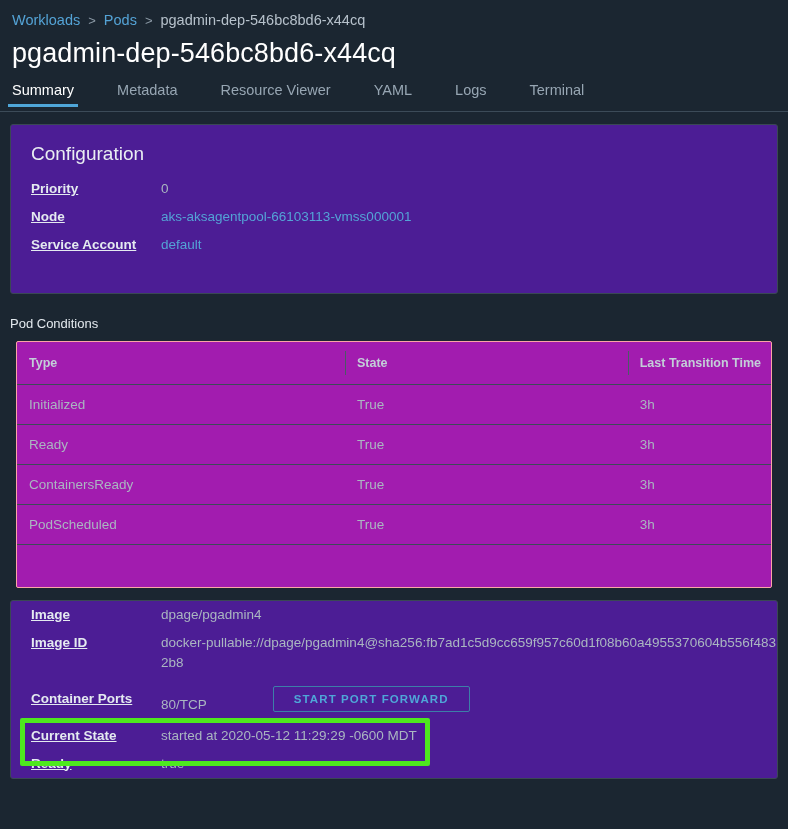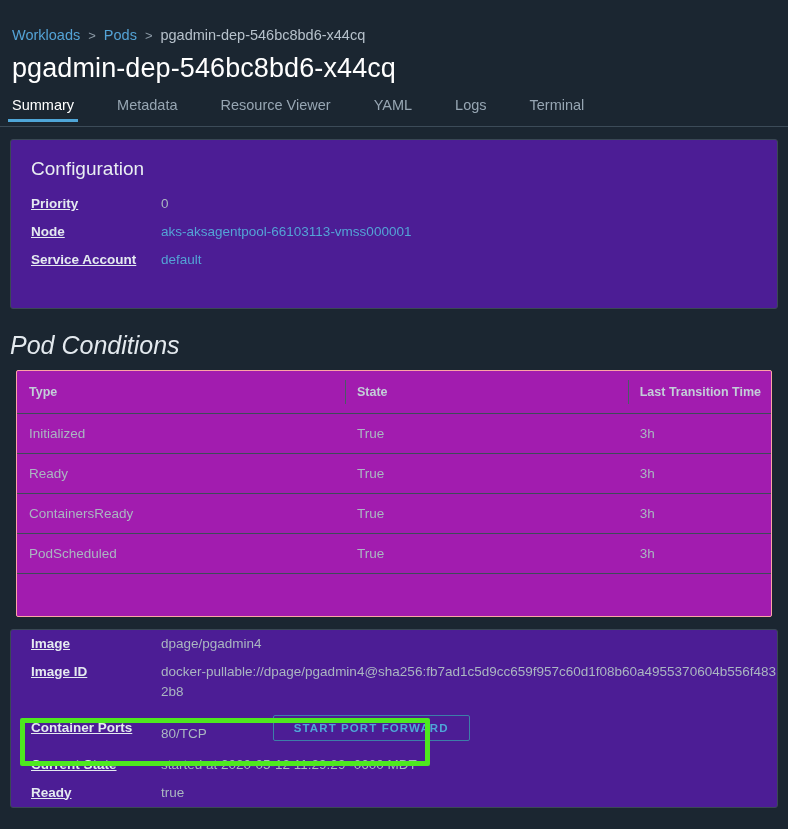--- a/index.html
+++ b/index.html
@@ -12,21 +12,20 @@
     overflow:hidden;
   }
   body { position:relative; }
 
   
   .breadcrumb {
     display:flex; align-items:center;
     padding:10px 0 0 12px;
     font-size:14.5px;
     height:30px;
-    margin-top:15px;
   }
   .bc-link { color:#54a3d6; cursor:pointer; }
   .bc-sep { color:#8c9aa6; margin:0 8px; font-size:13px; }
   .bc-current { color:#b6c1cb; }
 
   
   .page-title {
     padding:6px 0 0 12px;
     font-size:27px;
     font-weight:400;
@@ -90,24 +89,23 @@
     color:#e4eaf0;
     text-decoration:underline;
   }
   .kv-val { color:#aab6c1; word-break:break-all; }
   .kv-val.link { color:#54a3d6; cursor:pointer; }
   .card-pad-bottom { height:34px; }
 
   
   .section-heading {
     padding:22px 0 10px 10px;
-    font-size:25px;
+    font-size:13px;
     color:#e3e9ee;
     font-weight:400;
-    font-style:italic;
   }
 
   
   .tablewrap {
     margin:0 16px;
     border:1px solid #fca5a5;
     border-radius:2px;
     background:#a21caf;
   }
   table { width:100%; border-collapse:collapse; }

